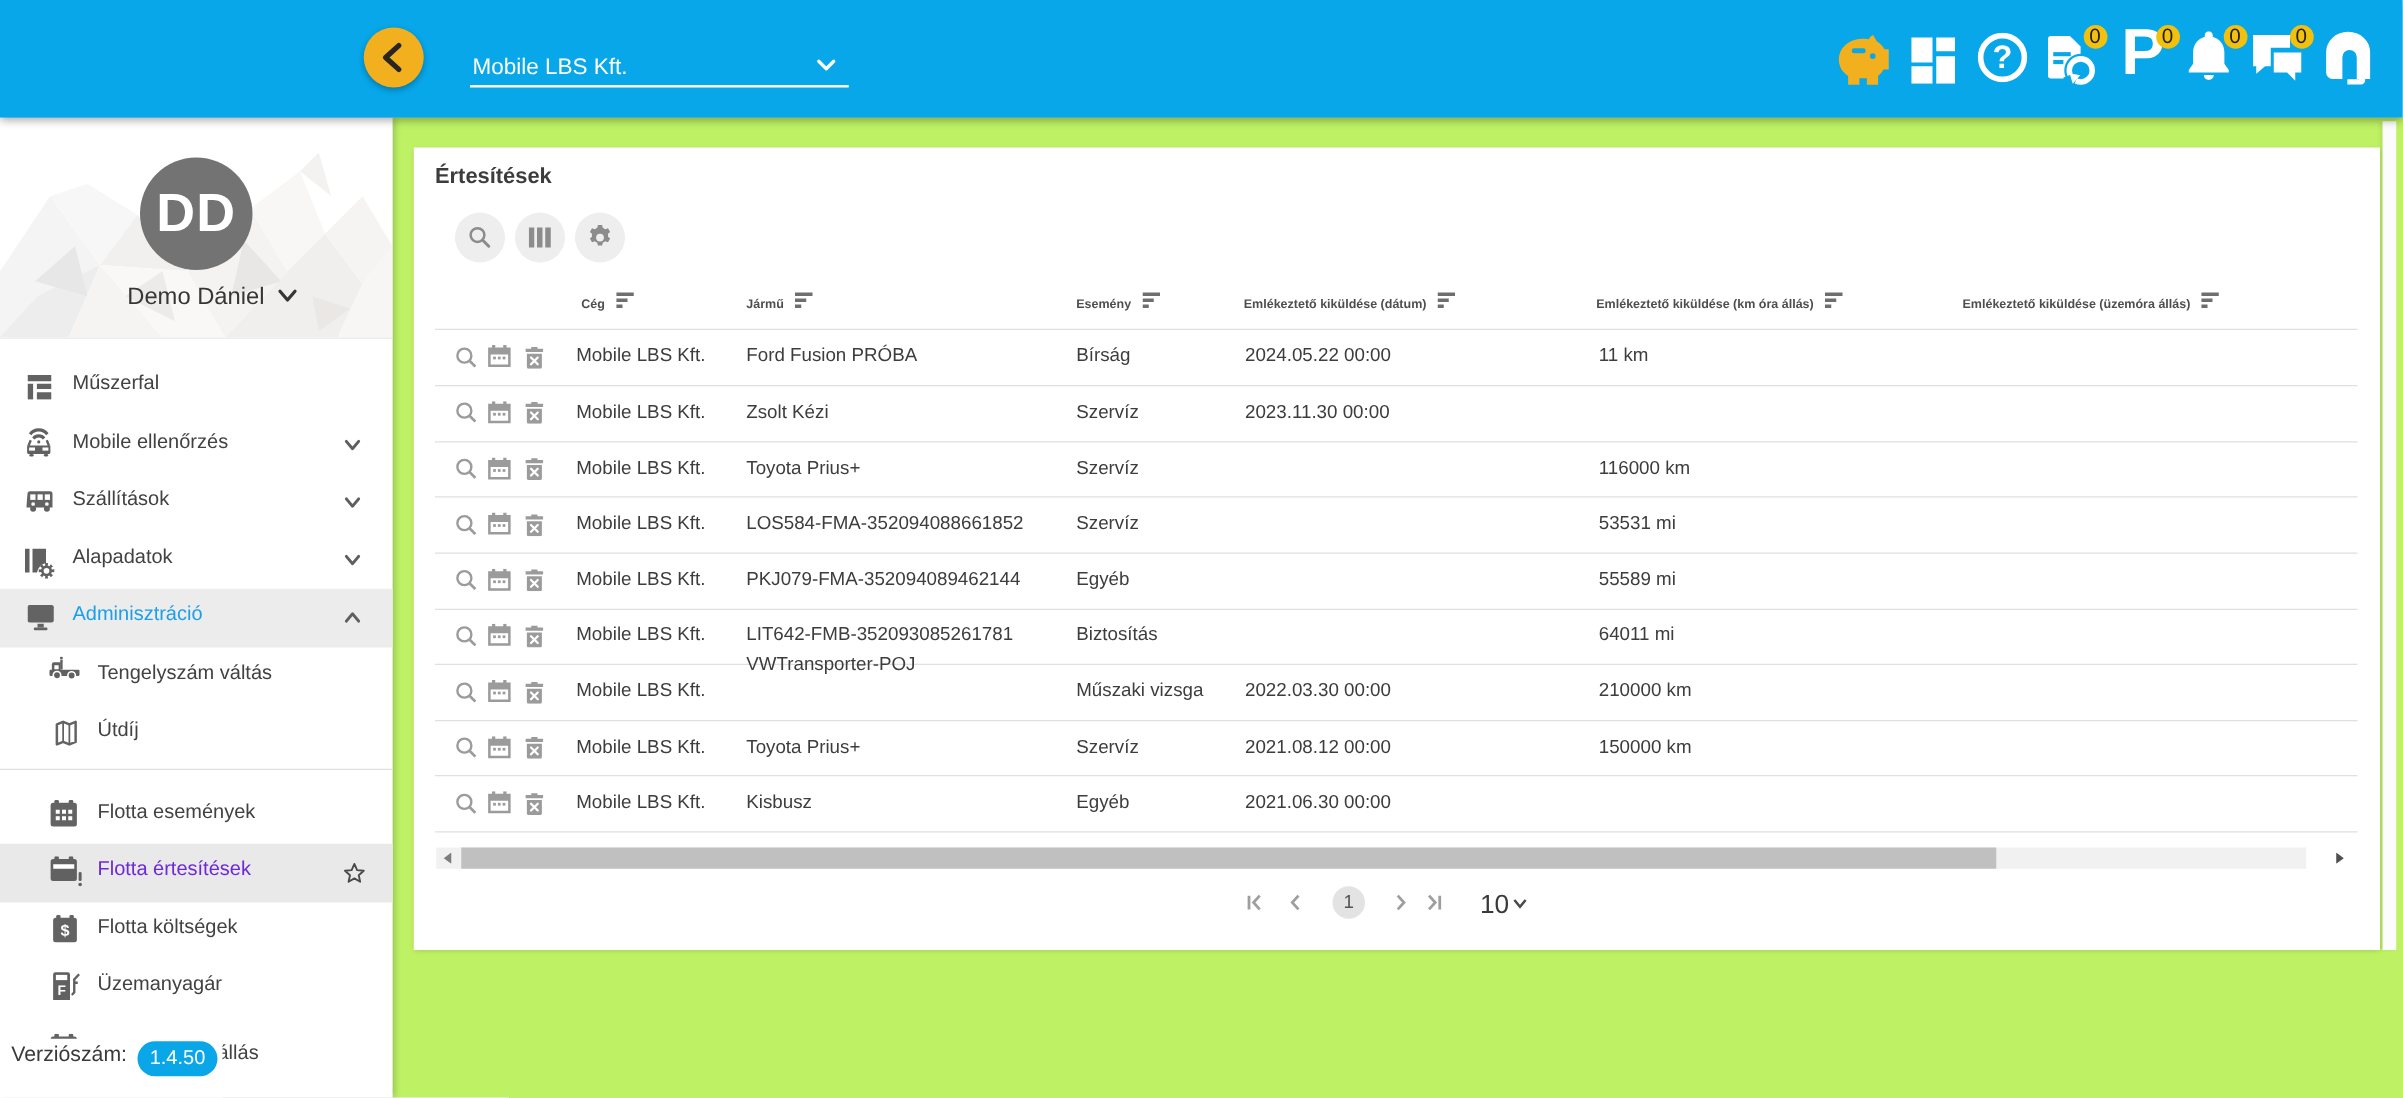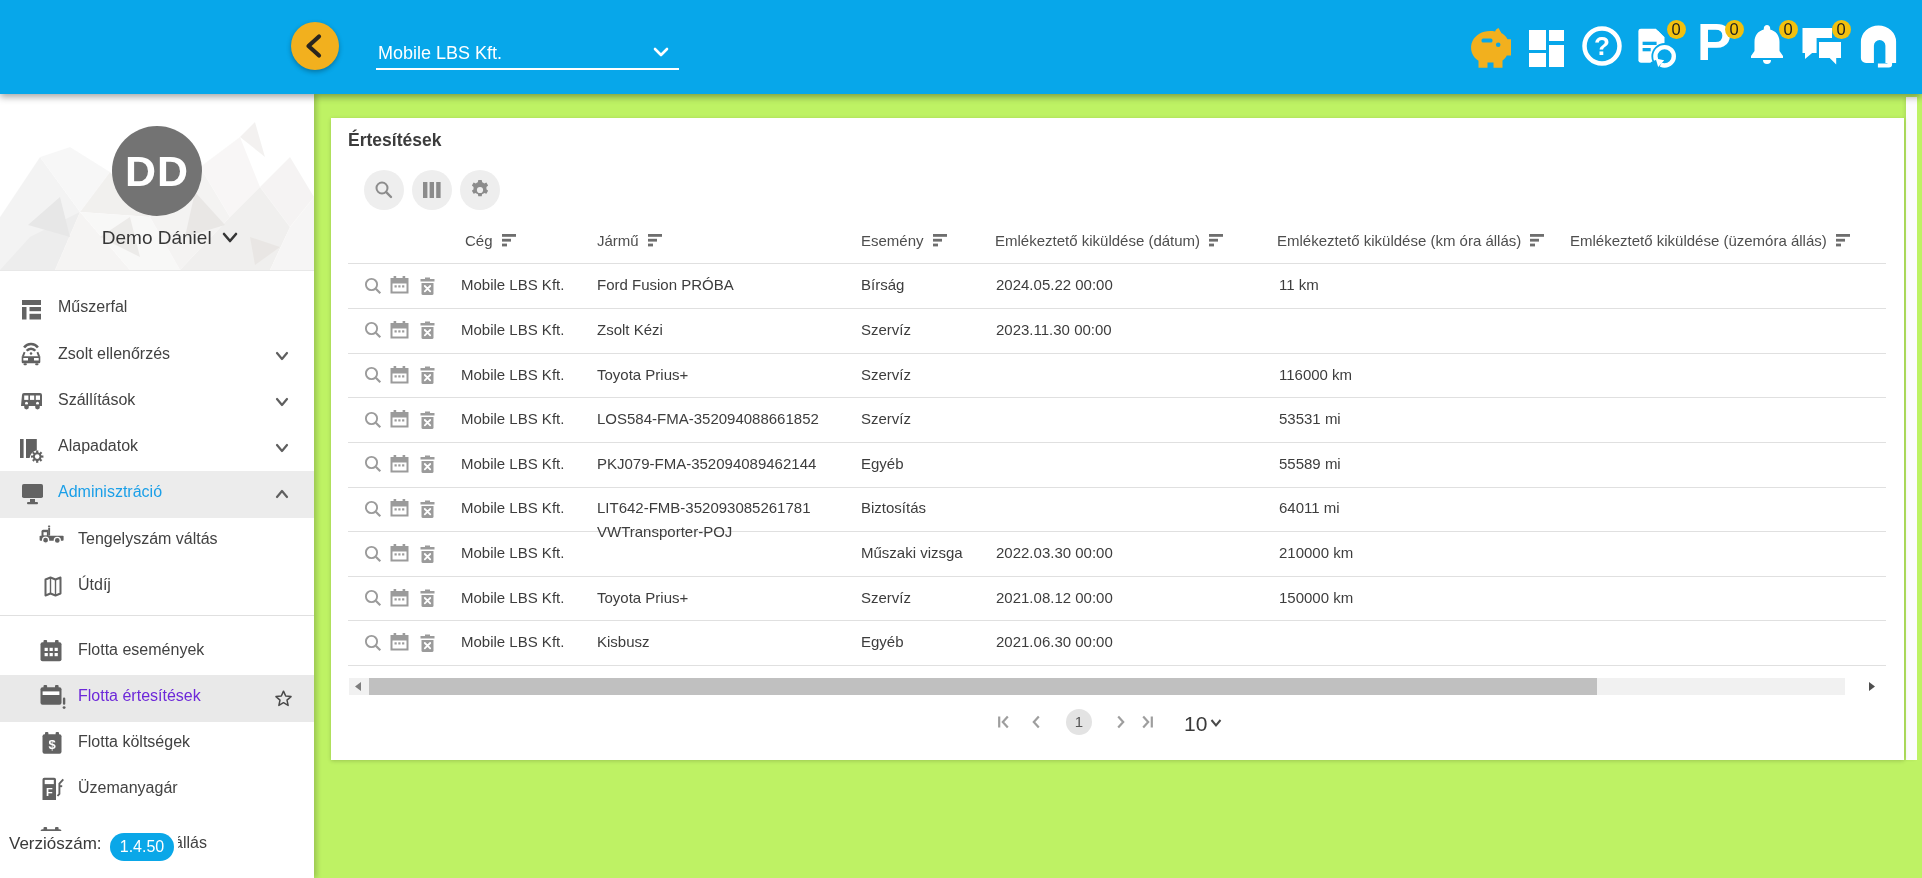--- a/index.html
+++ b/index.html
@@ -15,21 +15,21 @@
 #company span { position:absolute; left:2px; top:3px; }
 #sidebar { position:absolute; left:0; top:94px; width:314px; height:784px;
   background:#fff; box-shadow:3px 0 5px rgba(0,0,0,0.18); z-index:20; }
 #main { position:absolute; left:314px; top:94px; width:1871px; height:784px; background:#bef264; }
 #card { position:absolute; left:17px; top:24px; width:1573px; height:642px; background:#fff;
   box-shadow:0 1px 4px rgba(0,0,0,0.18); }
 .menu-item { position:absolute; left:0; width:314px; height:46px; color:#424242; font-size:16px; }
 .menu-item .txt { position:absolute; top:12px; }
 .mi-ico { position:absolute; }
 .chev { position:absolute; right:24px; top:15px; width:16px; height:16px; }
-.hdr { position:absolute; top:114px; font-weight:normal; font-size:15px; color:#4e4e4e; white-space:nowrap; }
+.hdr { position:absolute; top:114px; font-weight:bold; font-size:10px; color:#4e4e4e; white-space:nowrap; }
 .cell { position:absolute; font-size:15px; color:#3d3d3d; white-space:nowrap; }
 .sep { position:absolute; left:348px; width:1538px; height:1px; background:#e0e0e0; }
 .rowico { position:absolute; }
 .sorti { display:inline-block; vertical-align:-2px; margin-left:9px; }
 .tbtn { position:absolute; width:40px; height:40px; border-radius:50%; background:#eeeeee; }
 .badge { position:absolute; width:19px; height:19px; border-radius:50%; background:#f2c00e;
   color:#1f1f1f; font-size:16.5px; text-align:center; line-height:19px; z-index:5; }
 </style>
 </head>
 <body>
@@ -447,21 +447,21 @@
           <path fill="#616161" d="M1.7 14.3 h18.6 v5.7 a1.2 1.2 0 0 1 -1.2 1.2 h-16.2 a1.2 1.2 0 0 1 -1.2 -1.2 z"></path>
           <g fill="#fff">
             <rect x="3.3" y="16" width="4.7" height="2.5"></rect>
             <rect x="14" y="16" width="4.7" height="2.5"></rect>
           </g>
           <g fill="#616161">
             <rect x="3.5" y="21.2" width="3.4" height="2" rx="1"></rect>
             <rect x="15.1" y="21.2" width="3.4" height="2" rx="1"></rect>
           </g>
         </svg>
-      <span class="txt" style="left:58px">Zsolt ellenőrzés</span>
+      <span class="txt" style="left:58px">Mobile ellenőrzés</span>
       <svg class="chev" viewBox="0 0 16 16">
           <path d="M3 5 L8 11 L13 5" fill="none" stroke="#5f5f5f" stroke-width="2.2" stroke-linecap="round" stroke-linejoin="round"></path>
         </svg>
     </div>
     <div class="menu-item" style="top:285px">
       <svg class="mi-ico" style="left:21px;top:13px" width="22" height="20" viewBox="0 0 22 20">
           <path fill="#636363" d="M1 3 a2 2 0 0 1 2 -2 h16 a2 2 0 0 1 2 2 v11 h-21 z"></path>
           <g fill="#fff">
             <rect x="3.2" y="3.5" width="4.2" height="4.4"></rect>
             <rect x="9" y="3.5" width="4.2" height="4.4"></rect>

